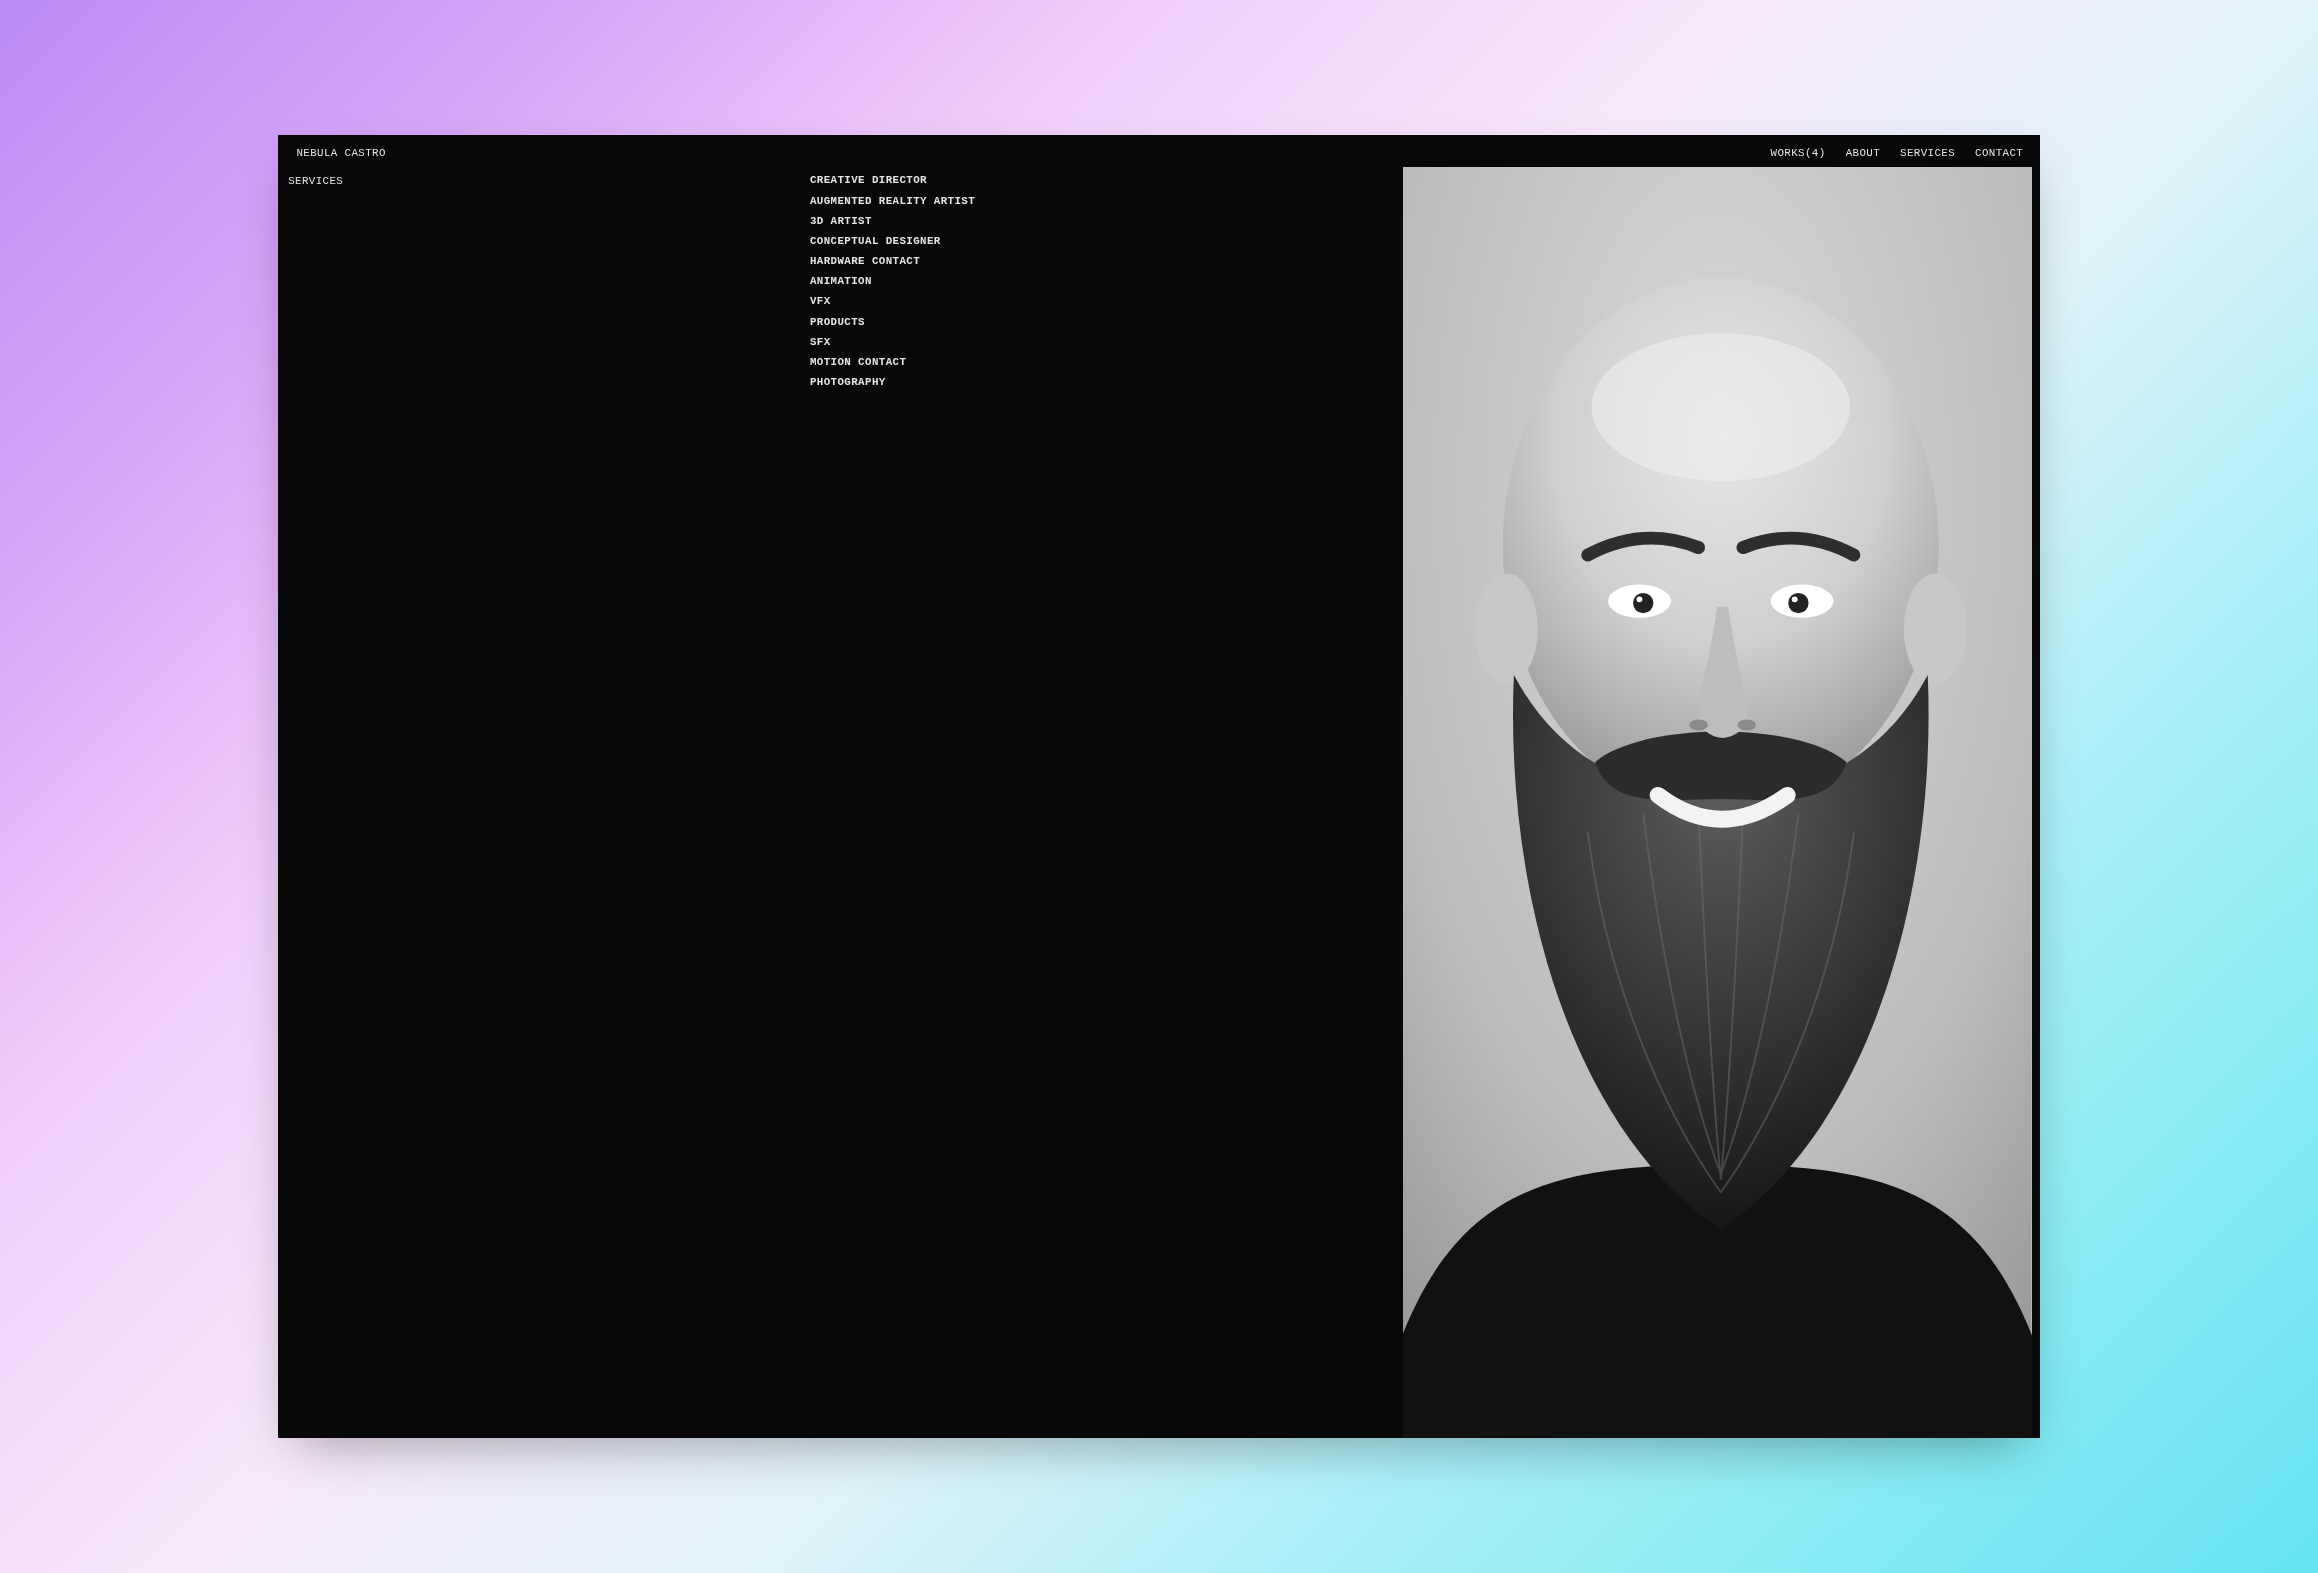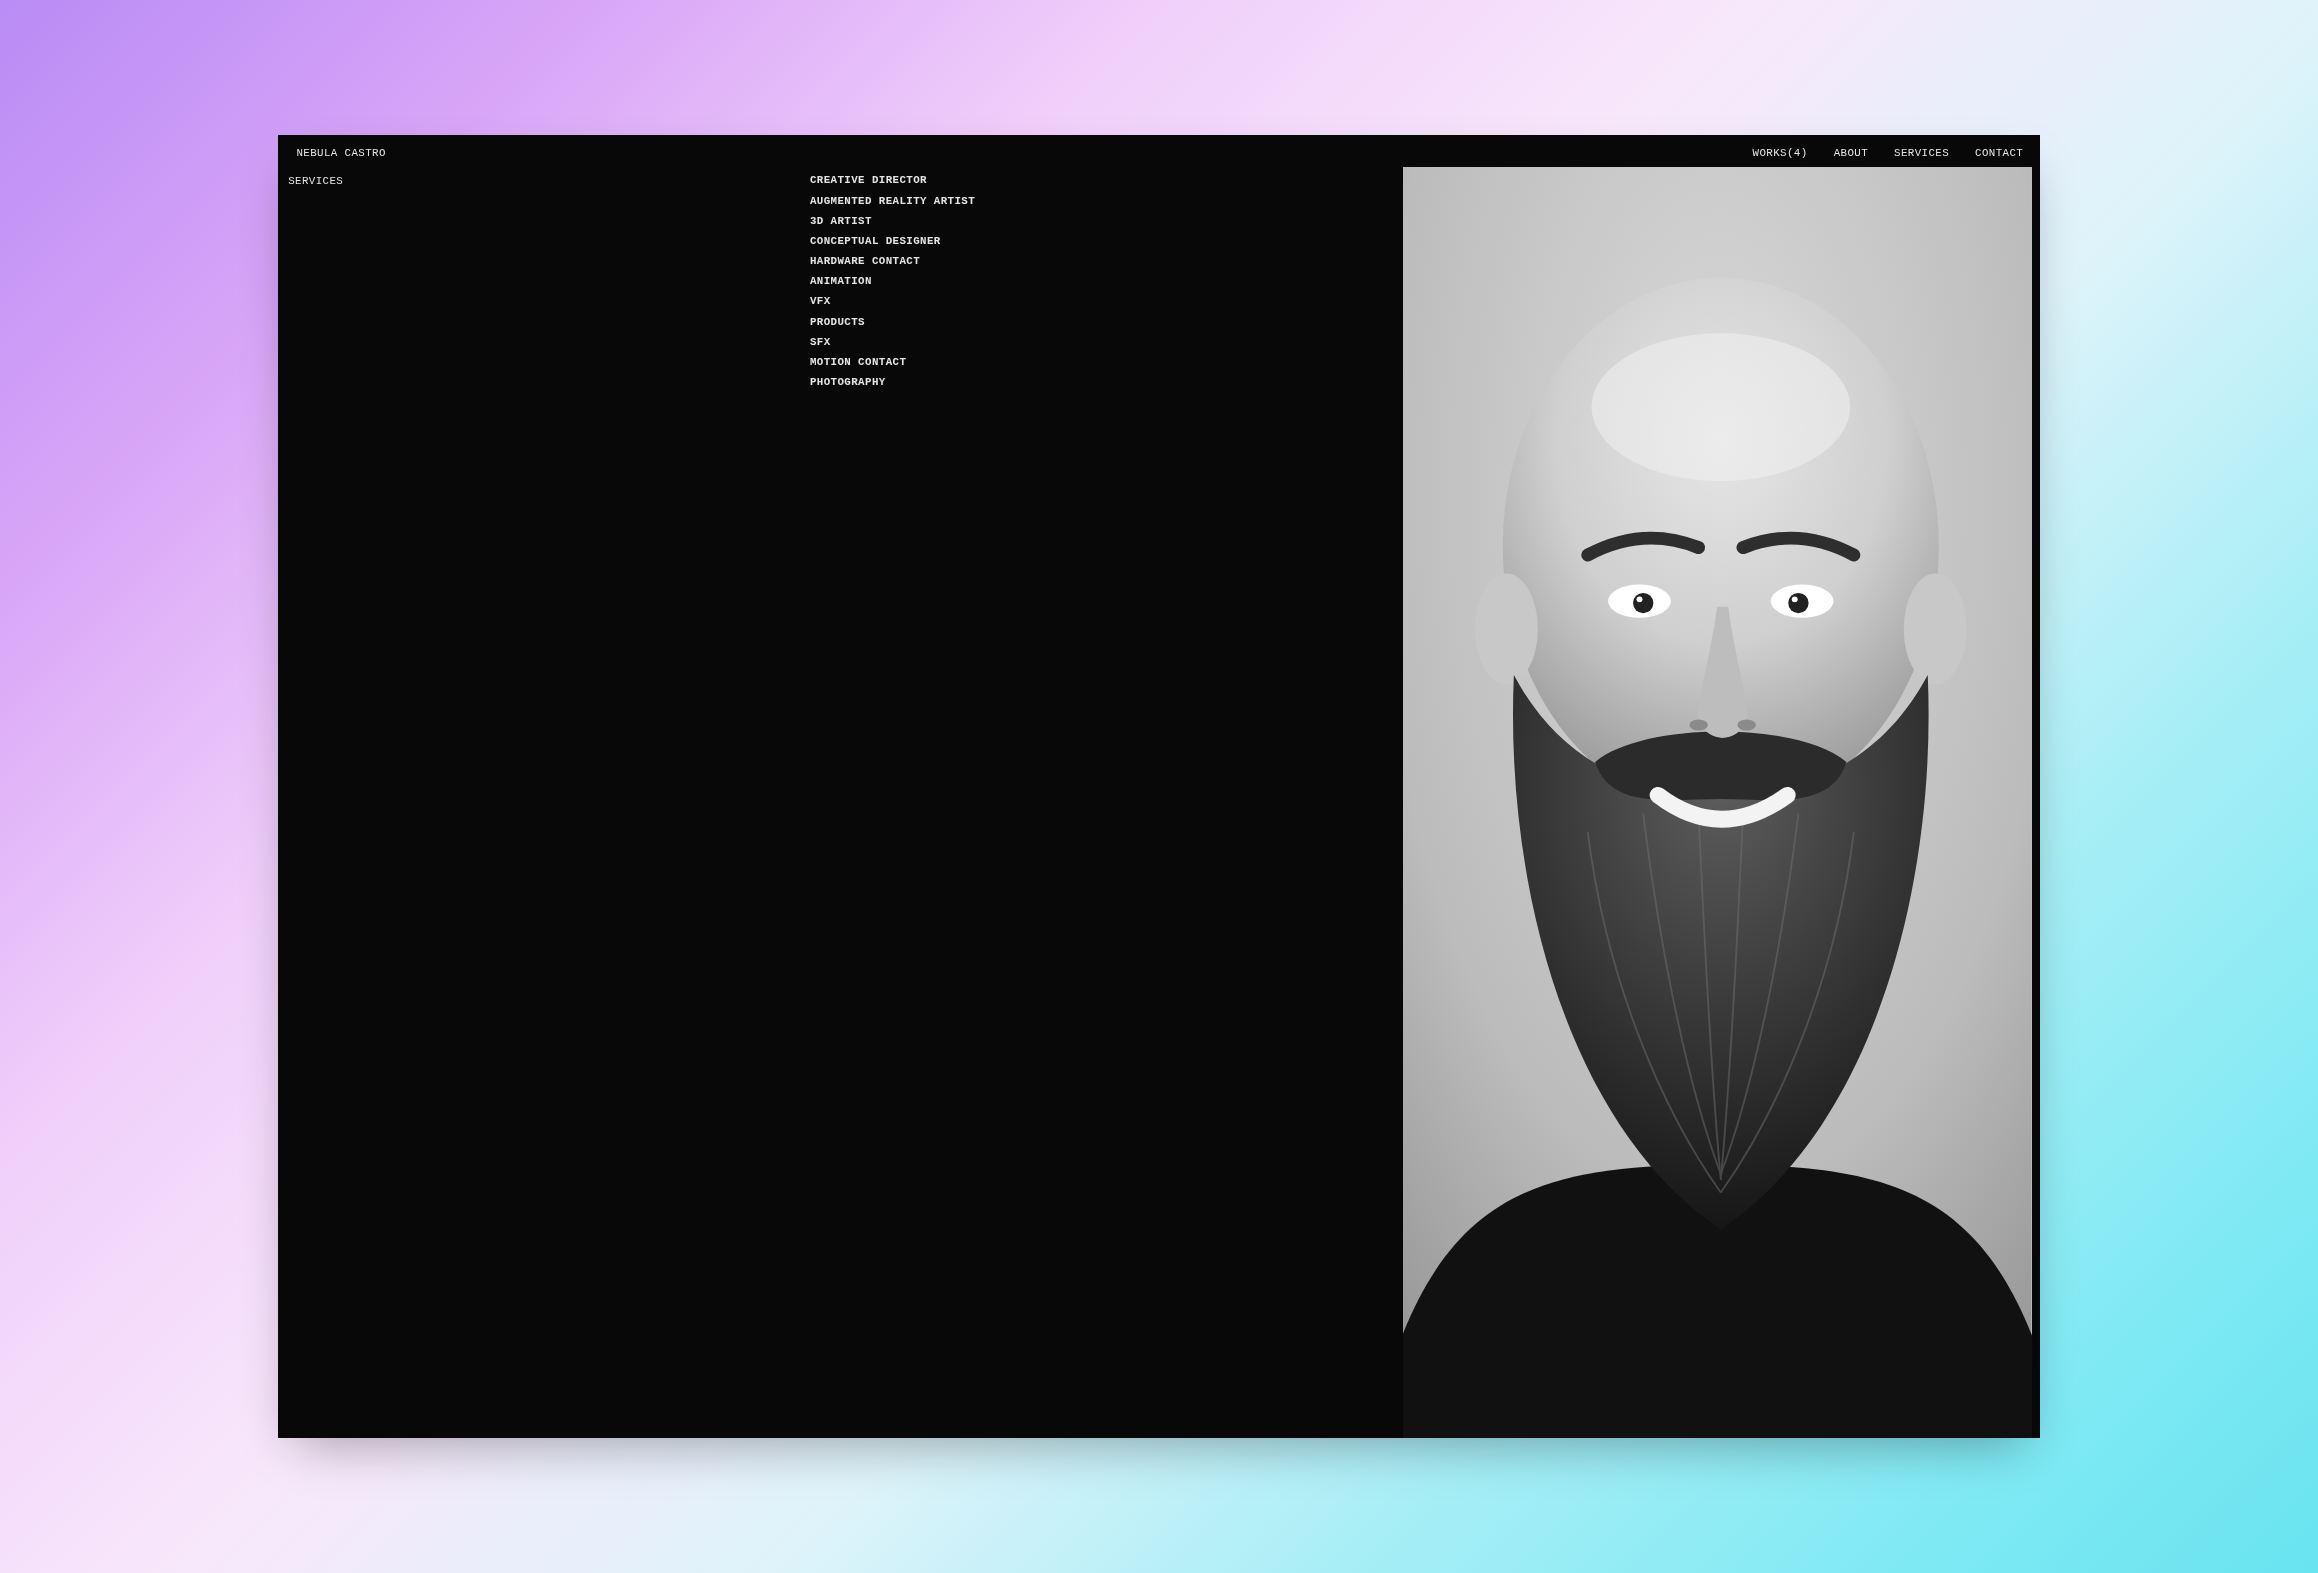--- a/index.html
+++ b/index.html
@@ -32,21 +32,21 @@
   }
   .topbar {
     display: flex;
     align-items: center;
     justify-content: space-between;
     padding: 11.6px 16.6px 8.3px 16.6px;
     font-size: 10.8px;
     letter-spacing: 0.4px;
   }
   .brand { margin-left: 1.7px; }
-  .nav { display: flex; gap: 26px; }
+  .nav { display: flex; gap: 20px; }
   .nav a { color: #e4e4e4; text-decoration: none; cursor: pointer; }
   .content {
     flex: 1;
     display: grid;
     grid-template-columns: 30% 34% 36%;
     gap: 0;
     padding: 0 8.3px 0 8.3px;
     overflow: hidden;
   }
   .col-left {

